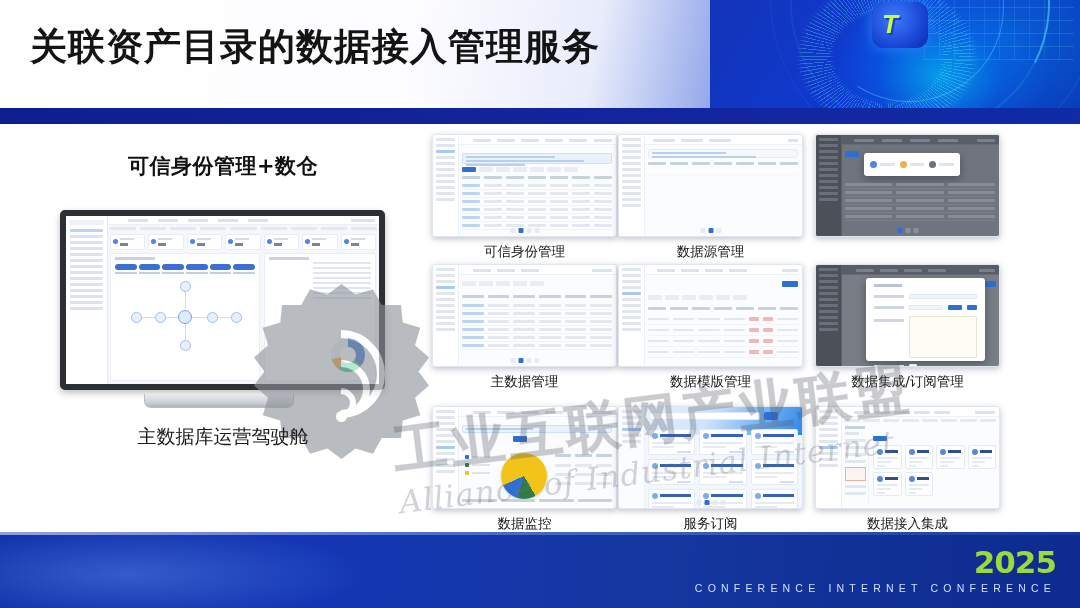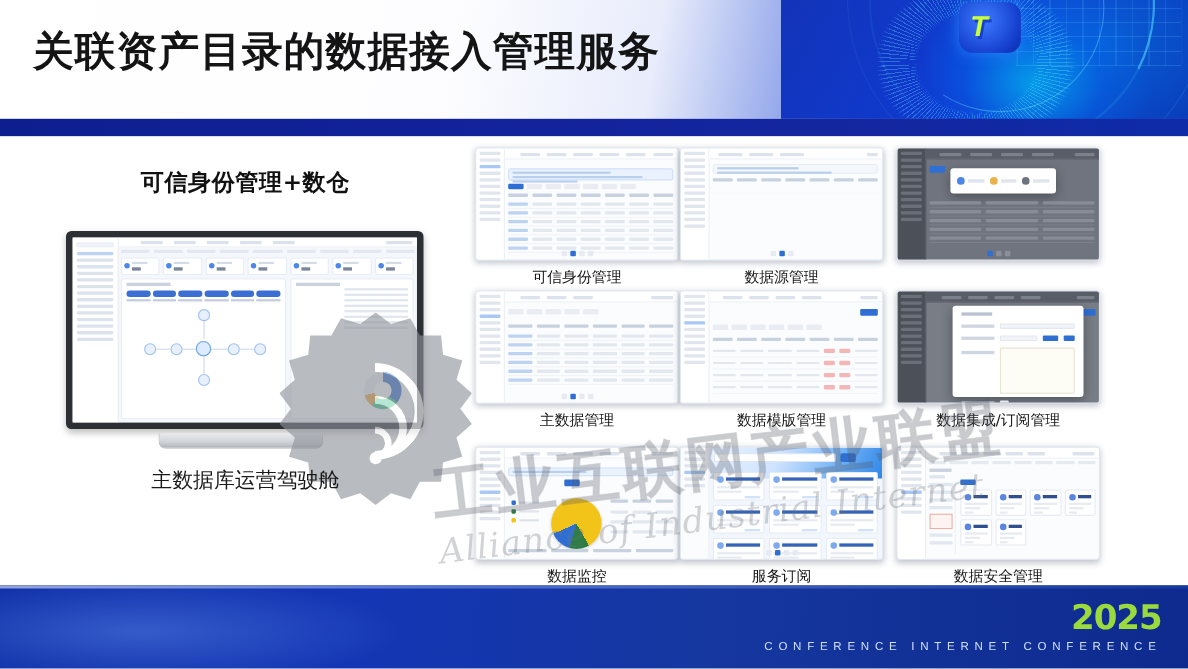--- a/index.html
+++ b/index.html
@@ -1129,21 +1129,21 @@
                 </div>
               <div class="ucard" style="height:24px">
                   <i style="background:#5b86e0"></i>
                   <b style="background:#2f4f8f"></b>
                   <u style="top:11px"></u>
                   <u style="top:15px;right:10px"></u>
                   <u style="top:19px;right:16px"></u>
                 </div>
             </div>
           </div>
-          <div class="cap">数据安全管理</div>
+          <div class="cap">数据接入集成</div>
         </div>
       </div>
     </div>
 
     <div class="watermark">
       <div class="wm-cn">工业互联网产业联盟</div>
       <div class="wm-en">Alliance of Industrial Internet</div>
     </div>
   </div>
 

